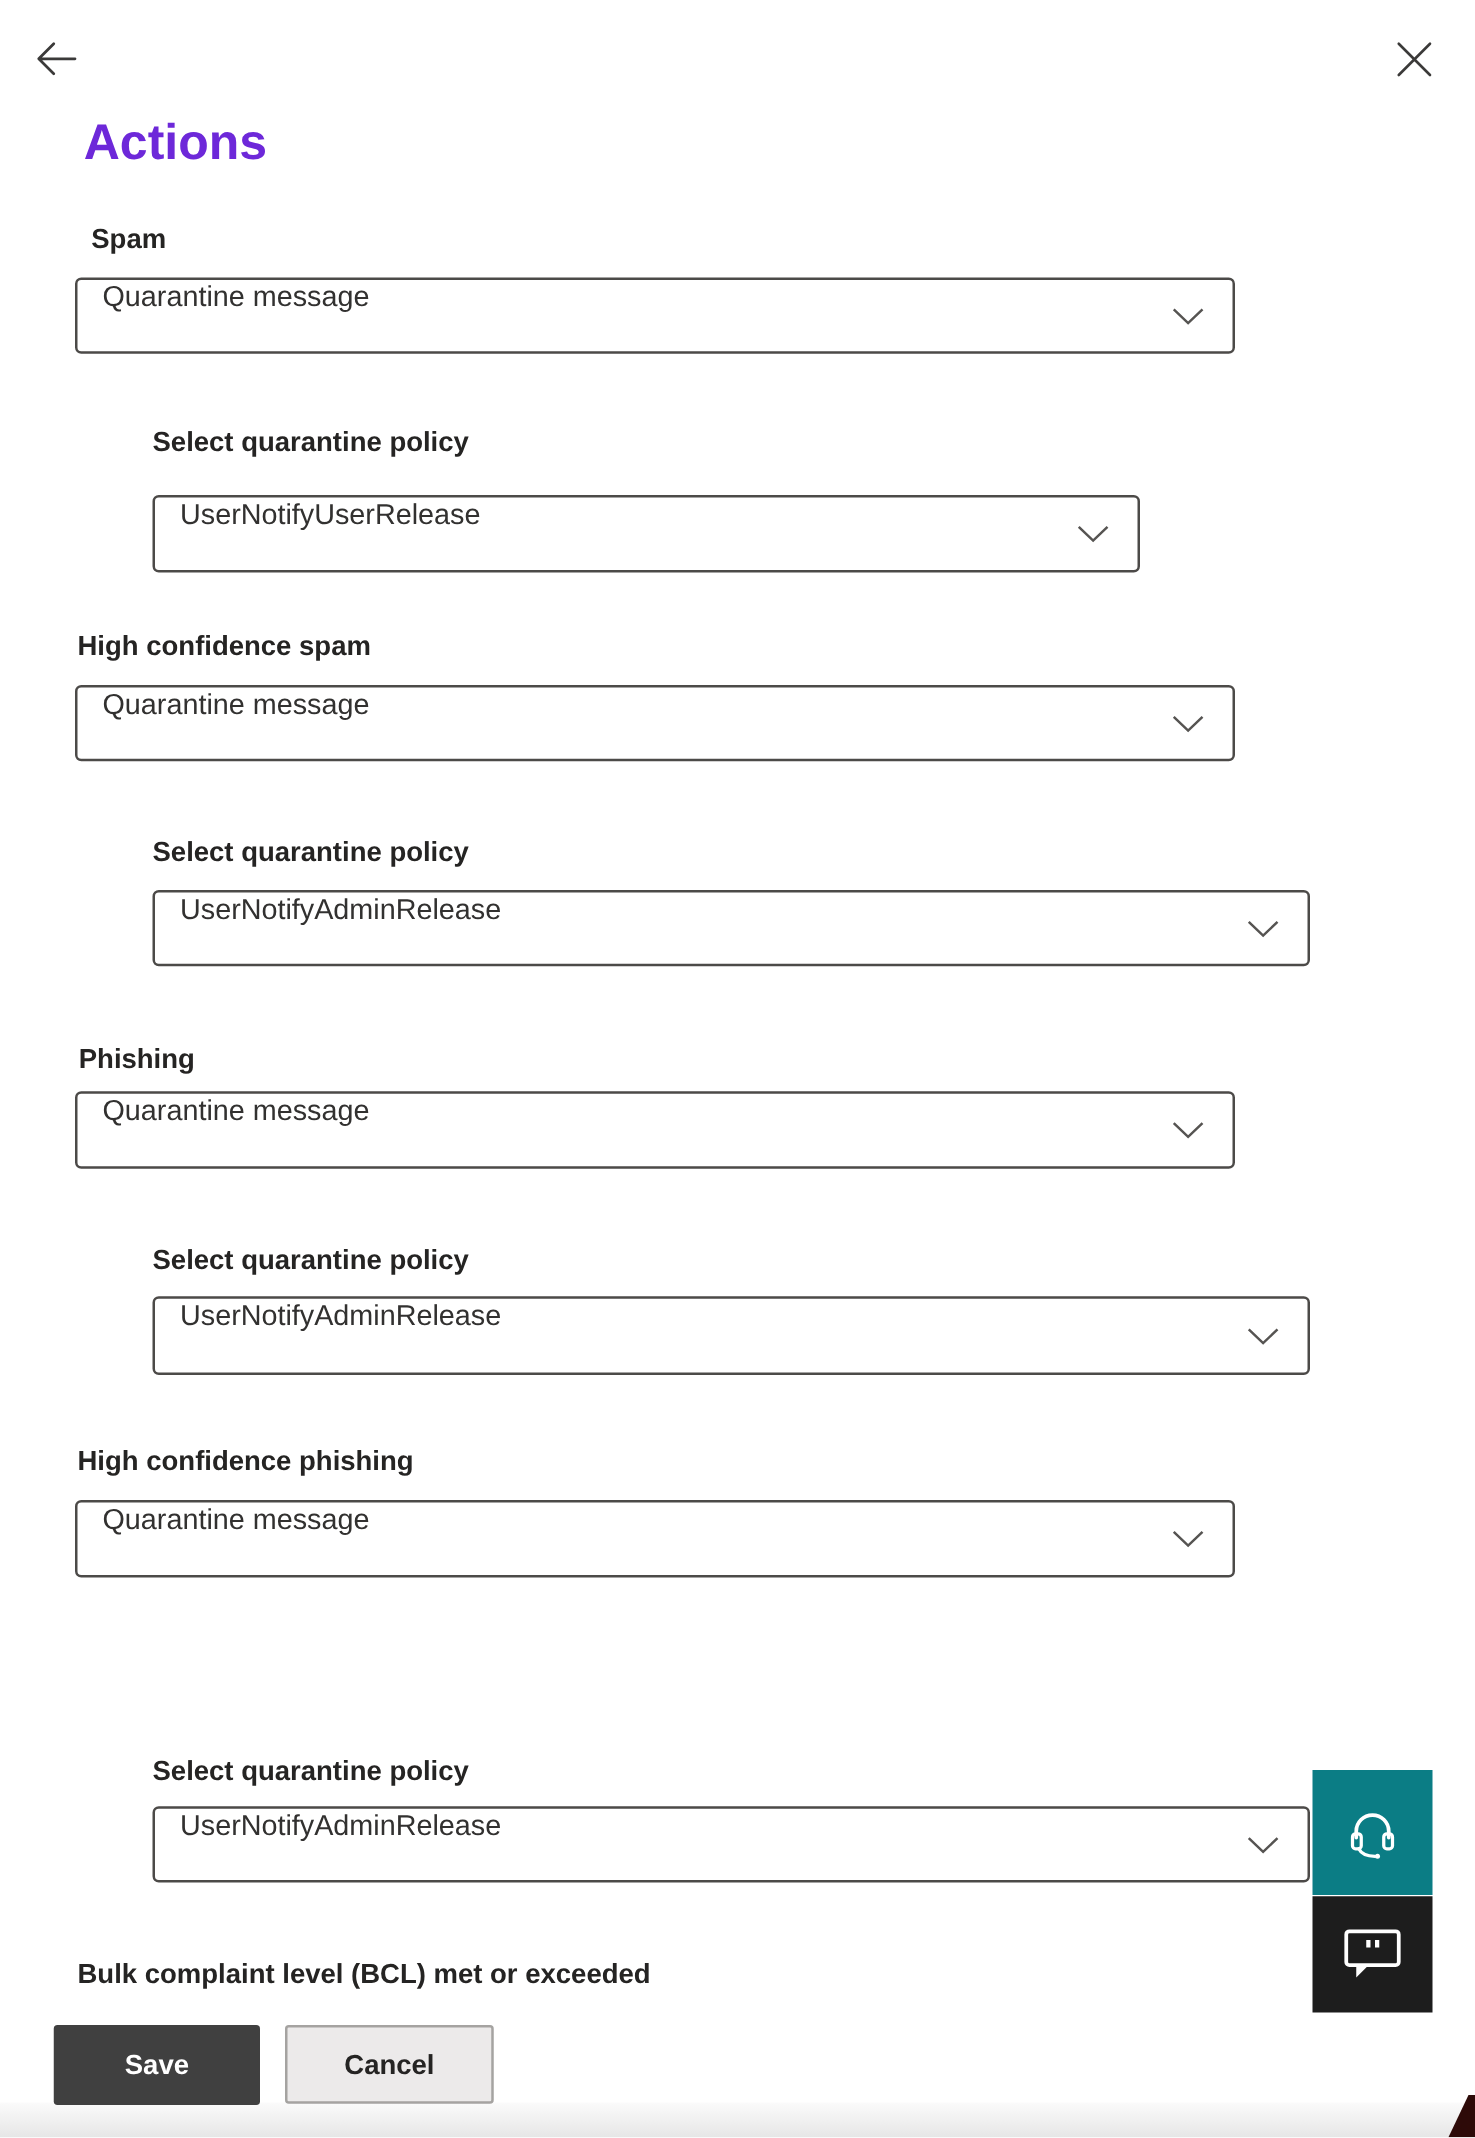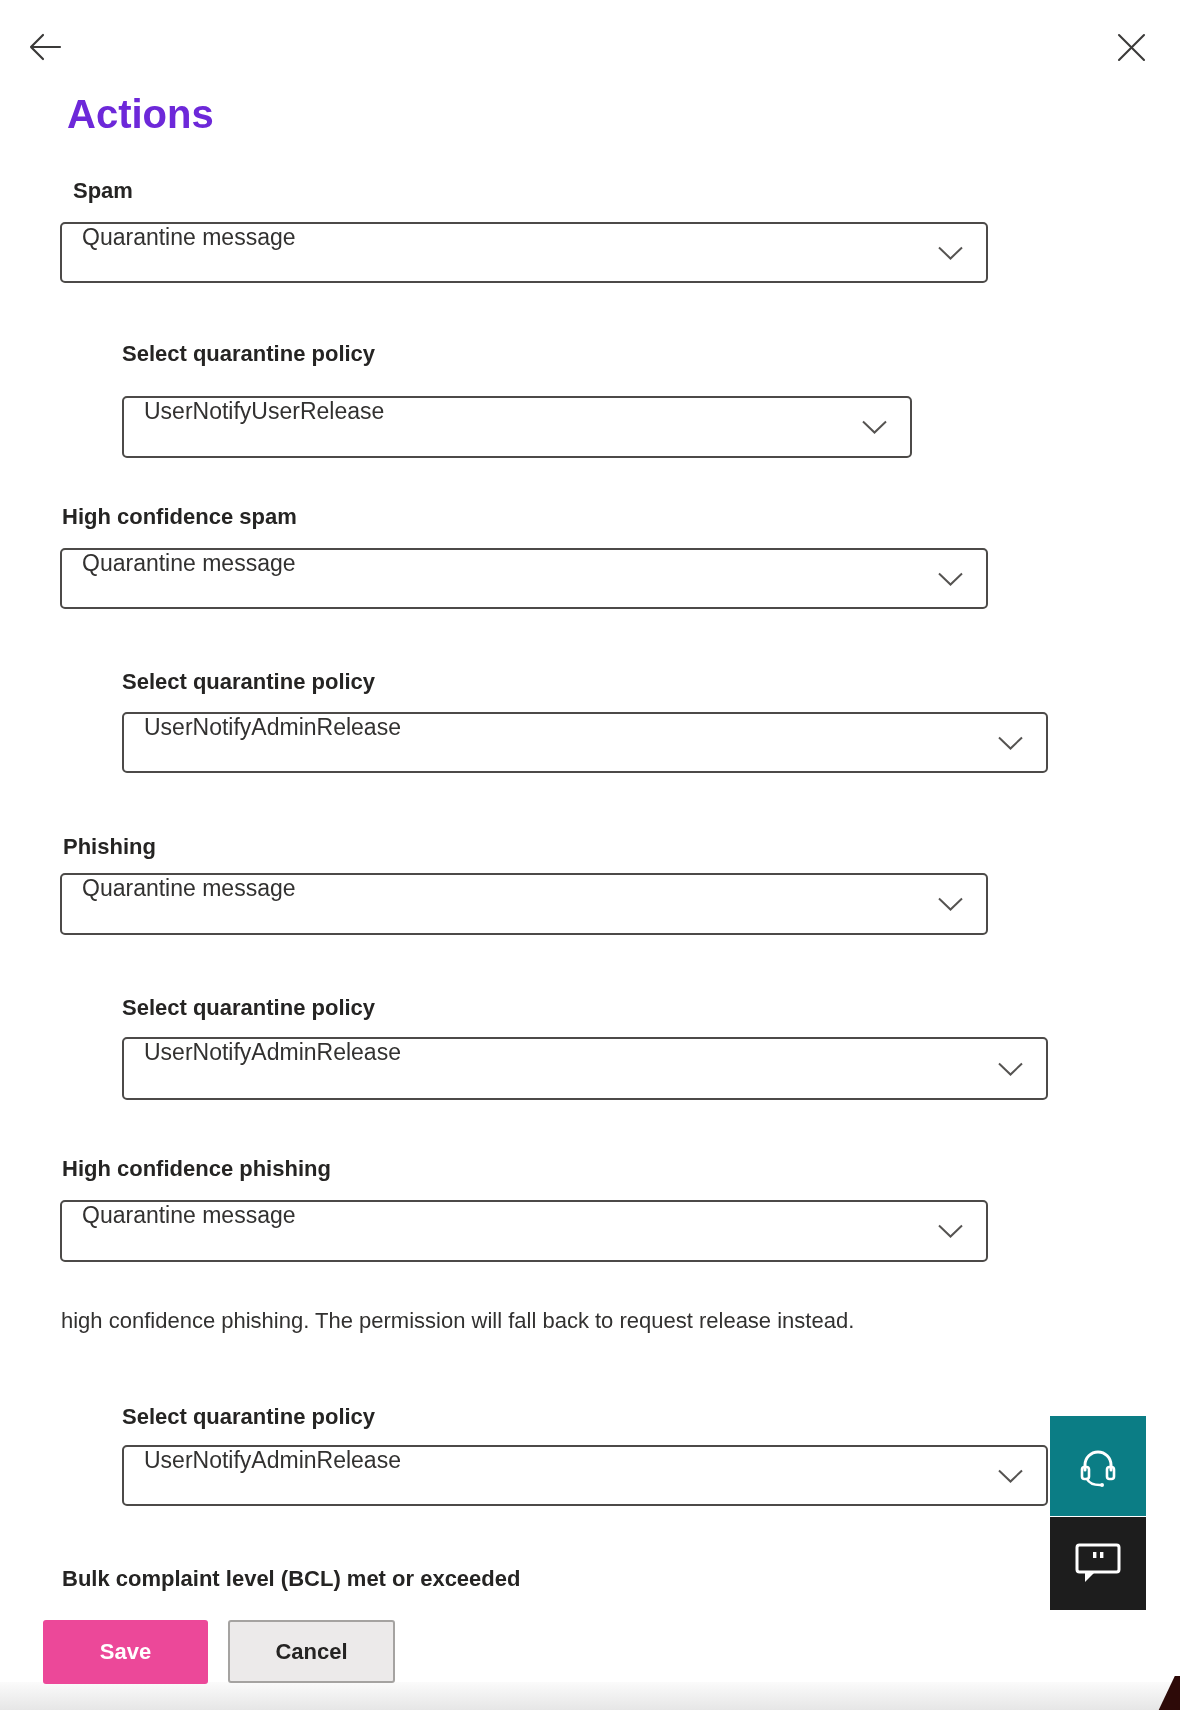--- a/index.html
+++ b/index.html
@@ -17,21 +17,21 @@
   .sel-text{font-size:23px;font-weight:400;color:#323130;padding-left:20px;white-space:nowrap;}
   .chev{position:absolute;right:22px;top:50%;transform:translateY(-50%);}
   
   .note{position:absolute;left:61px;top:1303px;font-size:22px;line-height:36px;color:#323130;font-weight:400;}
   
   .truncated{position:absolute;left:62px;top:1563px;height:30px;line-height:31px;overflow:hidden;
              font-size:22px;font-weight:600;color:#252423;white-space:nowrap;width:760px;}
   
   .btn{position:absolute;box-sizing:border-box;font-family:inherit;font-size:22px;font-weight:600;
        border-radius:3px;cursor:pointer;display:flex;align-items:center;justify-content:center;}
-  .btn-save{left:43px;top:1620px;width:165px;height:64px;background:#ec4899;border:none;color:#ffffff;}
+  .btn-save{left:43px;top:1620px;width:165px;height:64px;background:#404040;border:none;color:#ffffff;}
   .btn-cancel{left:228px;top:1620px;width:167px;height:63px;background:#eceaea;border:2px solid #a5a3a1;color:#252423;}
   
   .widget{position:absolute;left:1050px;width:96px;border:none;padding:0;cursor:pointer;
           display:flex;align-items:center;justify-content:center;}
   .widget-help{top:1416px;height:100px;background:#0b7d85;}
   .widget-feedback{top:1517px;height:93px;background:#1d1d1d;}
   
   .footer-strip{position:absolute;left:0;top:1682px;width:1180px;height:28px;
                 background:linear-gradient(to bottom,#fbfbfb,#e6e6e6);}
   .corner-mark{position:absolute;right:0;bottom:0;width:26px;height:34px;background:#2d0a08;
@@ -103,21 +103,20 @@
 
 <div class="lbl" style="left:62px;top:1156px;">High confidence phishing</div>
 <div class="select" style="left:60px;top:1200px;width:928px;height:62px;">
   <span class="sel-text">Quarantine message</span>
   <svg class="chev" width="27" height="15" viewBox="0 0 27 15">
     <path d="M2 2 L13.5 13 L25 2" fill="none" stroke="#565452" stroke-width="2"></path>
   </svg>
 </div>
 
 <div class="note">
-  <div>high confidence phishing. The permission will fall back to request release instead.</div>
 </div>
 
 <div class="lbl" style="left:122px;top:1404px;">Select quarantine policy</div>
 <div class="select" style="left:122px;top:1445px;width:926px;height:61px;">
   <span class="sel-text">UserNotifyAdminRelease</span>
   <svg class="chev" width="27" height="15" viewBox="0 0 27 15">
     <path d="M2 2 L13.5 13 L25 2" fill="none" stroke="#565452" stroke-width="2"></path>
   </svg>
 </div>
 

